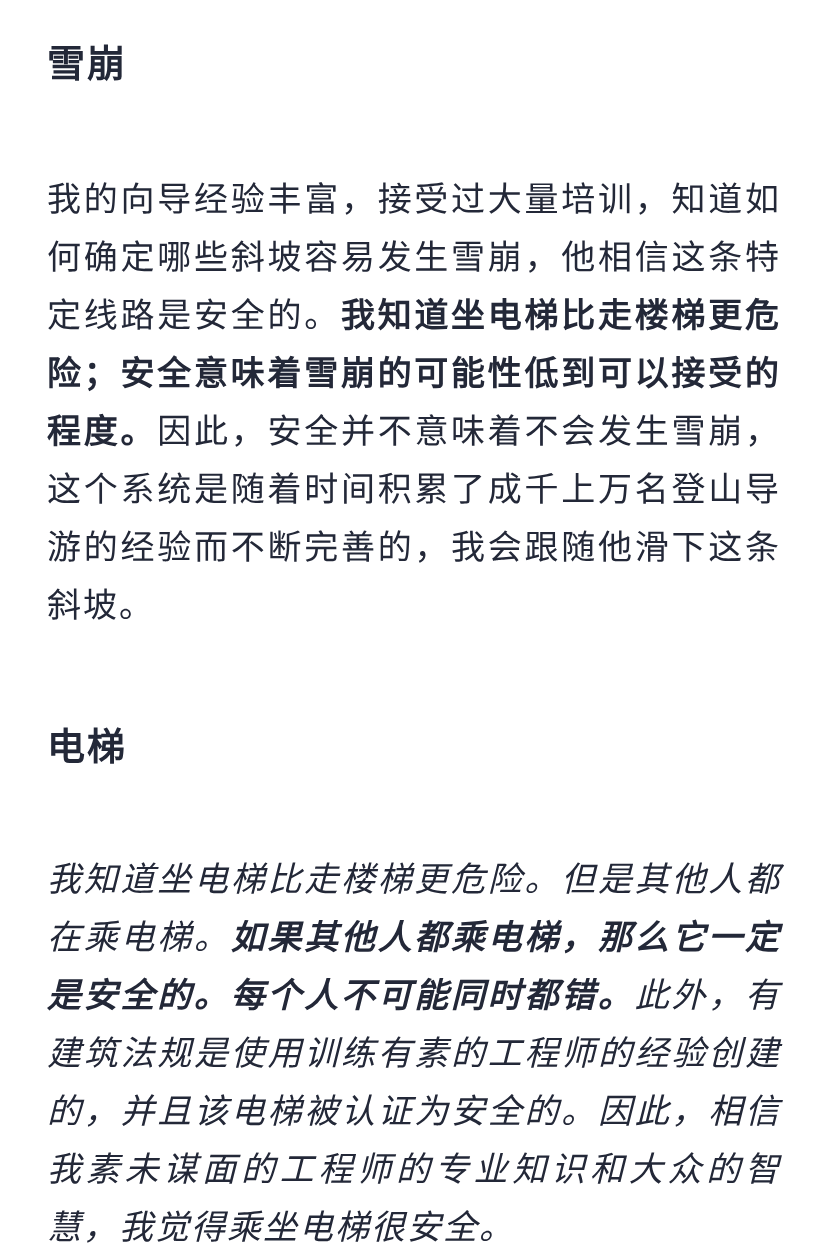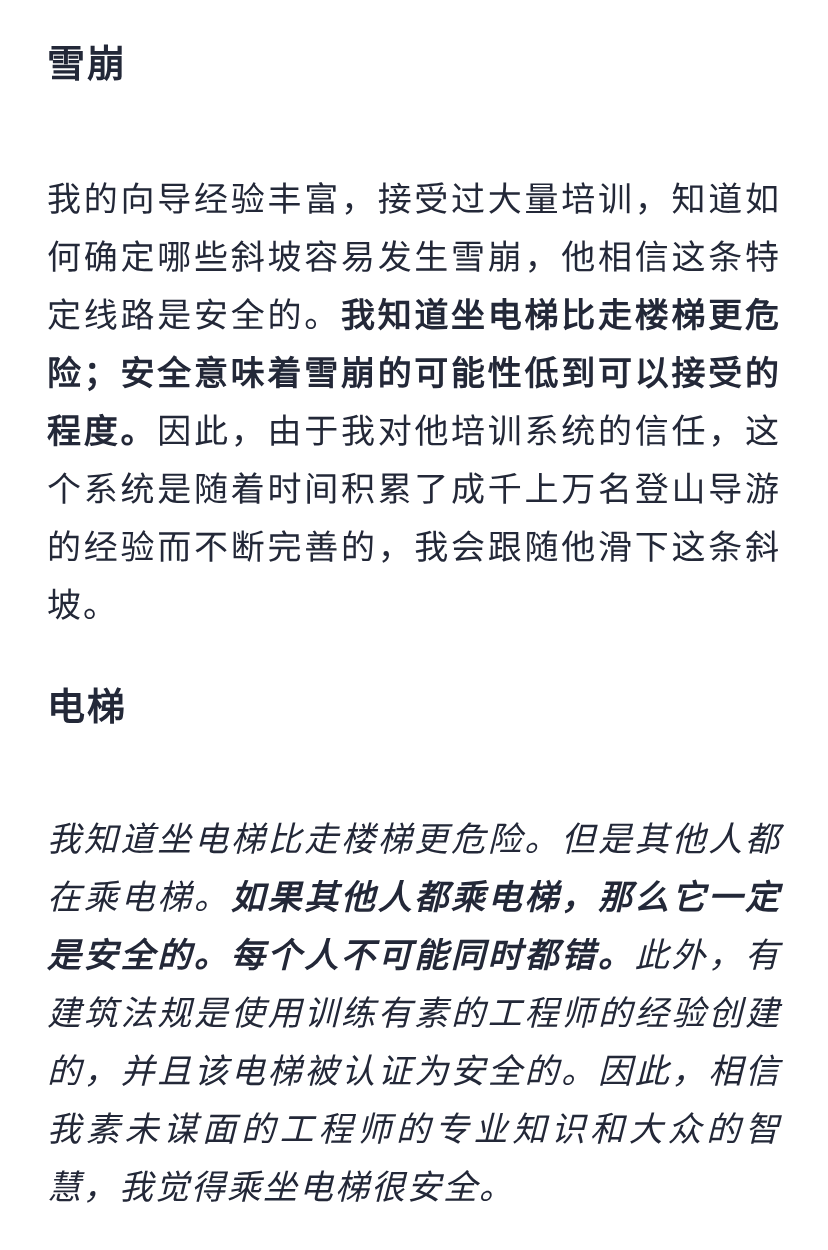--- a/index.html
+++ b/index.html
@@ -21,21 +21,21 @@
     font-size: 38px;
     line-height: 50px;
     font-weight: 700;
     letter-spacing: 2px;
     margin: 0;
   }
   .section-avalanche .section-heading {
     margin-top: 39px;
   }
   .section-elevator .section-heading {
-    margin-top: 48px;
+    margin-top: 88px;
   }
   .section-paragraph {
     font-size: 34px;
     line-height: 58px;
     letter-spacing: 2px;
     margin: 0;
     text-align: justify;
     word-break: break-all;
   }
   .section-avalanche .section-paragraph {
@@ -49,21 +49,21 @@
     font-weight: 700;
   }
 </style>
 </head>
 <body>
 
 <main class="doc">
 
   <section class="section-avalanche">
     <h2 class="section-heading">雪崩</h2>
-    <p class="section-paragraph"><span>我的向导经验丰富，接受过大量培训，知道如何确定哪些斜坡容易发生雪崩，他相信这条特定线路是安全的。</span><span class="bold">我知道坐电梯比走楼梯更危险；安全意味着雪崩的可能性低到可以接受的程度。</span><span>因此，由于我对他培训系统的信任，这个系统是随着时间积累了成千上万名登山导游的经验而不断完善的，我会跟随他滑下这条斜坡。</span></p>
+    <p class="section-paragraph"><span>我的向导经验丰富，接受过大量培训，知道如何确定哪些斜坡容易发生雪崩，他相信这条特定线路是安全的。</span><span class="bold">我知道坐电梯比走楼梯更危险；安全意味着雪崩的可能性低到可以接受的程度。</span><span>因此，安全并不意味着不会发生雪崩，这个系统是随着时间积累了成千上万名登山导游的经验而不断完善的，我会跟随他滑下这条斜坡。</span></p>
   </section>
 
   <section class="section-elevator">
     <h2 class="section-heading">电梯</h2>
     <p class="section-paragraph"><span>我知道坐电梯比走楼梯更危险。但是其他人都在乘电梯。</span><span class="bold">如果其他人都乘电梯，那么它一定是安全的。每个人不可能同时都错。</span><span>此外，有建筑法规是使用训练有素的工程师的经验创建的，并且该电梯被认证为安全的。因此，相信我素未谋面的工程师的专业知识和大众的智慧，我觉得乘坐电梯很安全。</span></p>
   </section>
 
 </main>
 
 </body></html>

